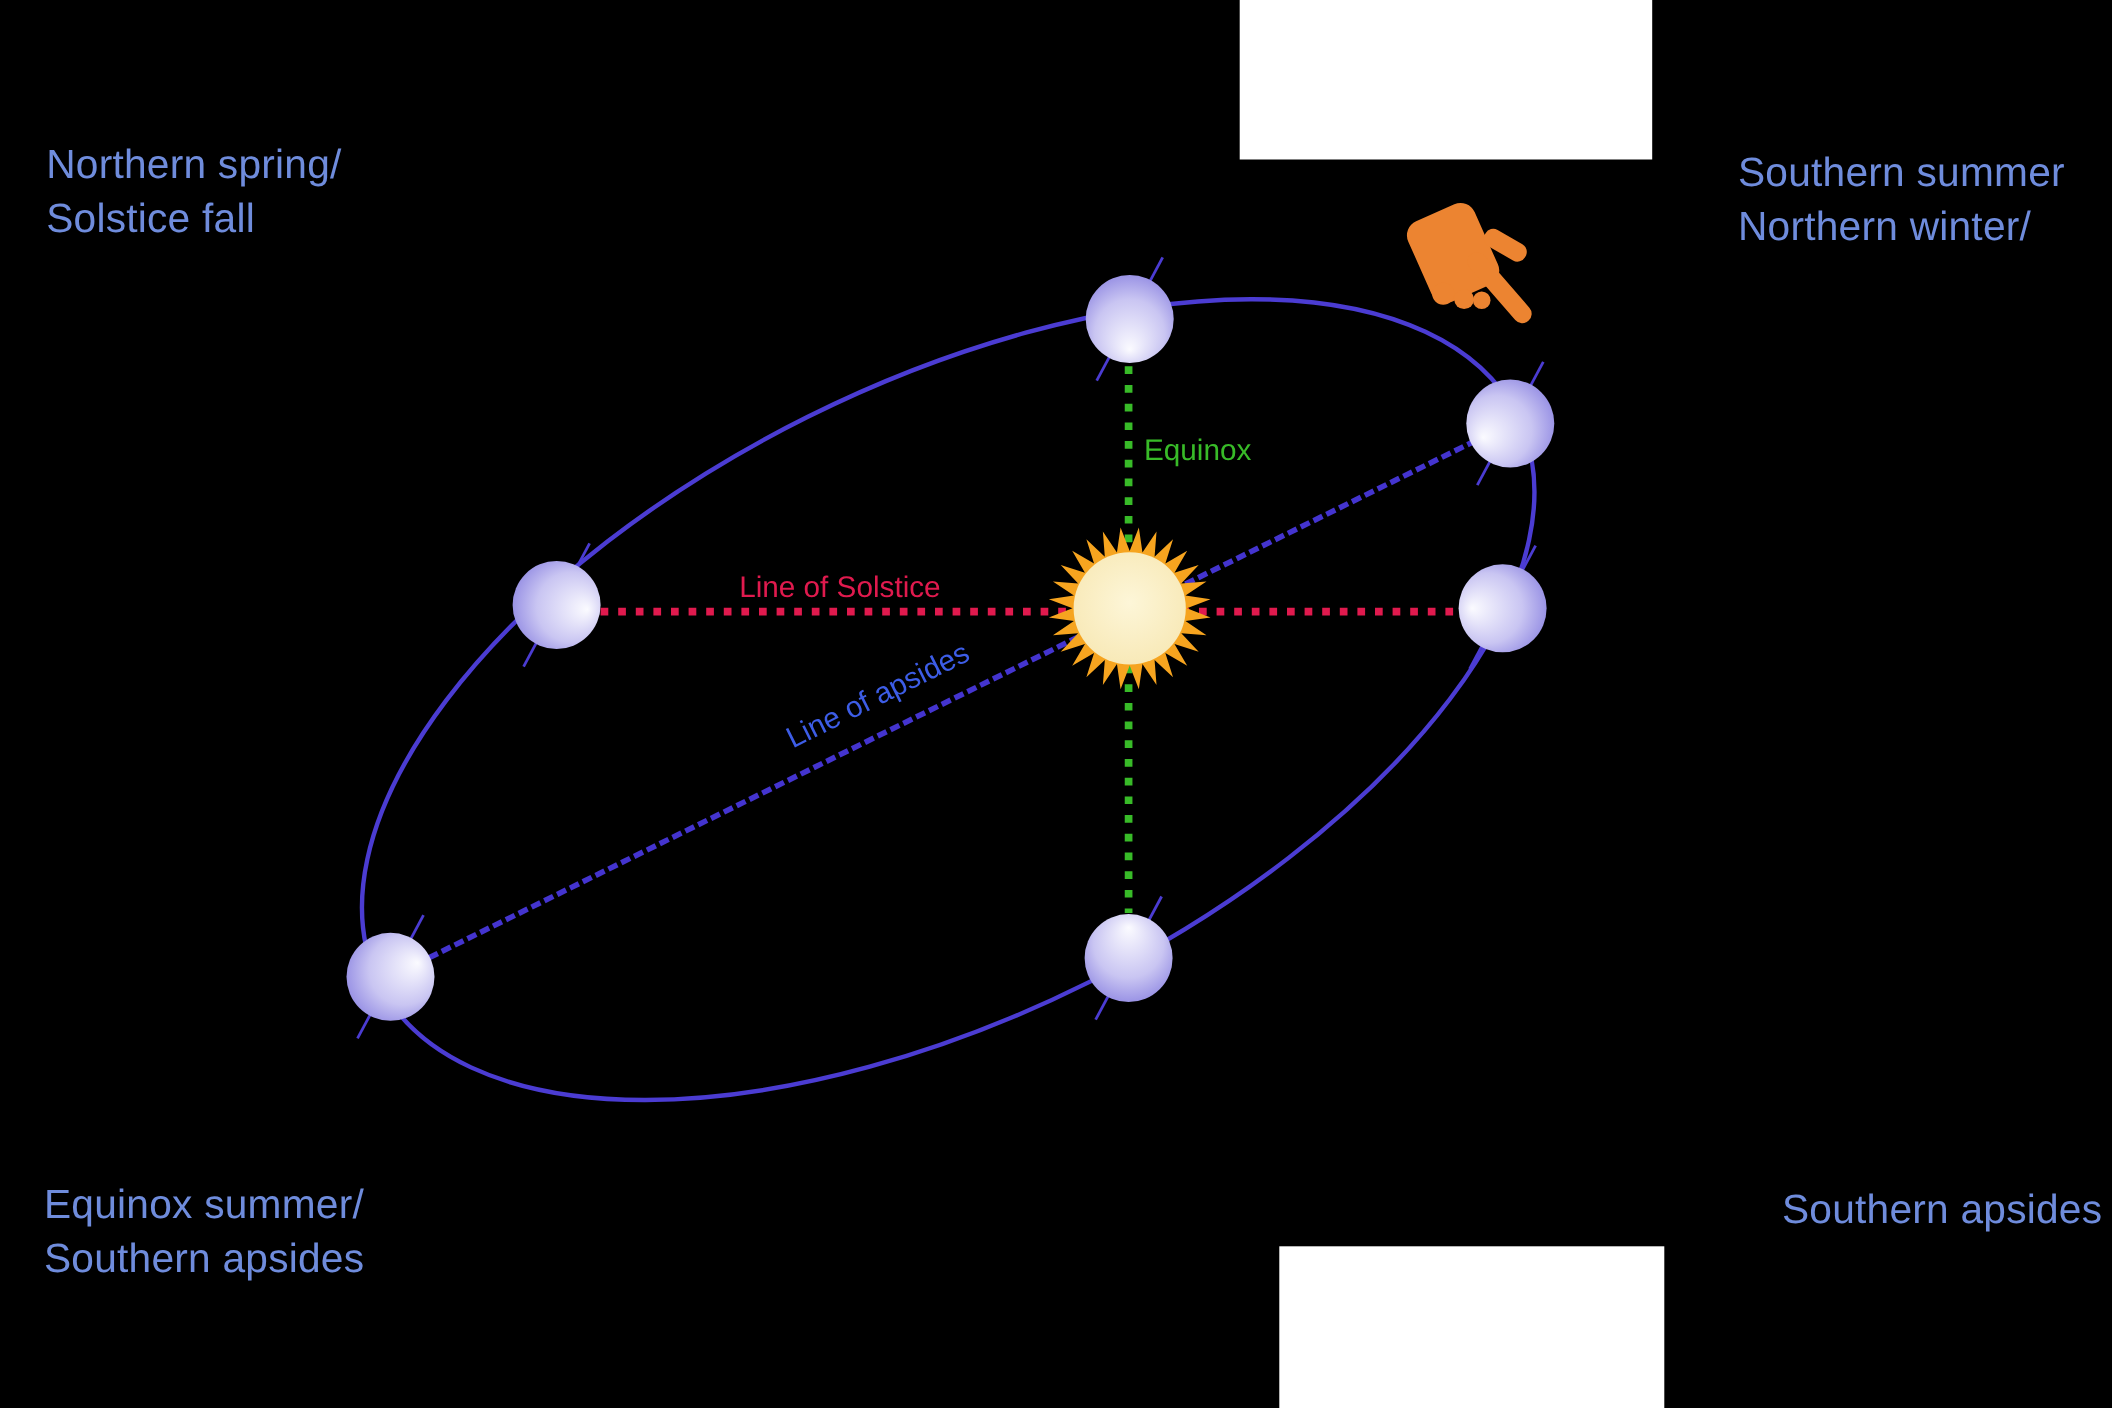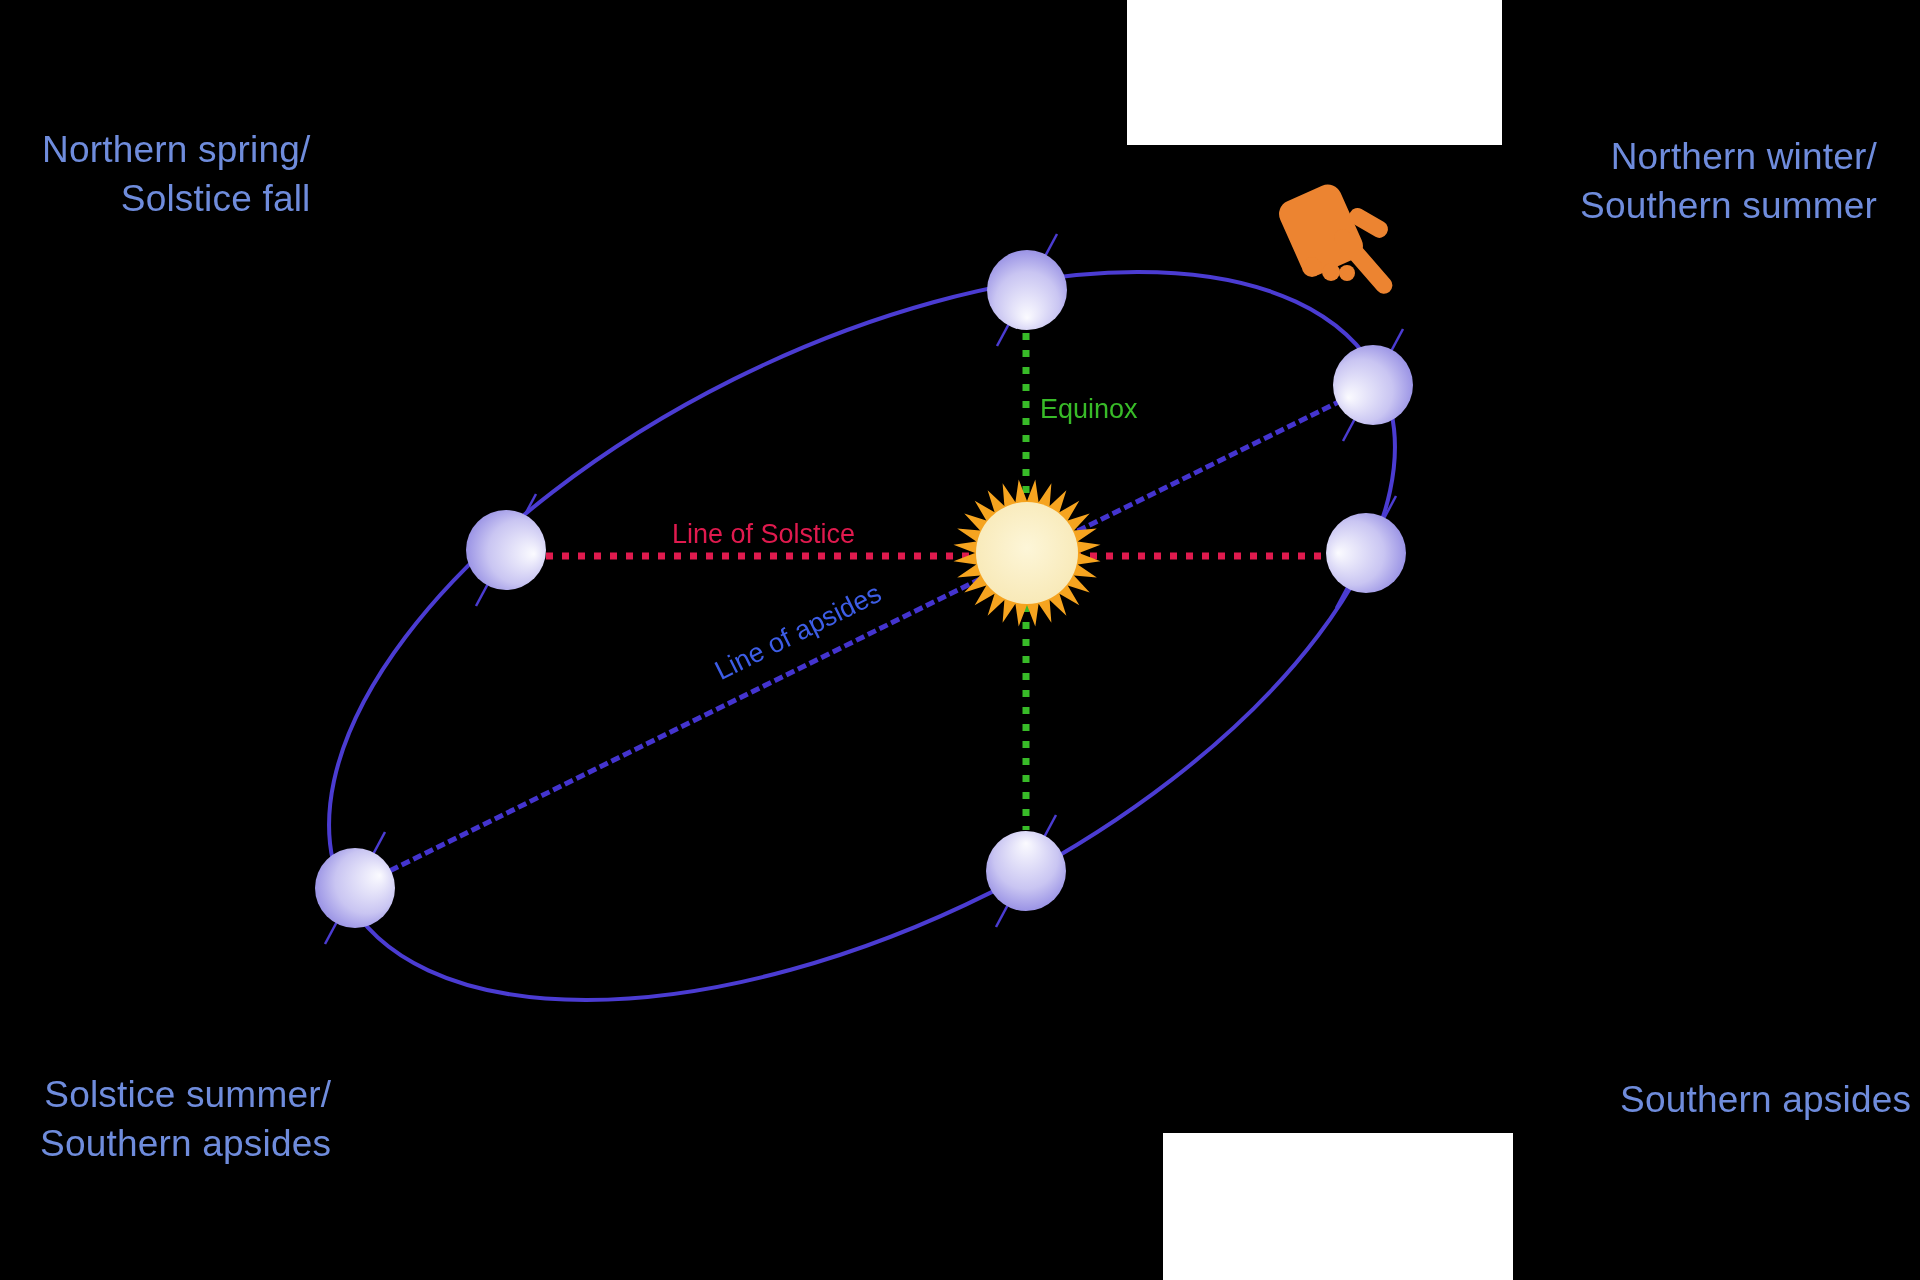--- a/index.html
+++ b/index.html
@@ -7,21 +7,20 @@
     position:relative;width:1920px;height:1280px;overflow:hidden;
     background:var(--background,#000);
     font-family:"Liberation Sans",sans-serif;
   }
   .stage svg{position:absolute;left:0;top:0;}
   .season{
     position:absolute;
     color:var(--season-label,#6f8cdc);
     font-size:37px;line-height:1.33;letter-spacing:0.2px;
     white-space:nowrap;
-    text-align:right;
   }
   .cover{position:absolute;background:var(--cover,#fff);}
   .ann{font-family:"Liberation Sans",sans-serif;font-size:27px;}
 </style>
 </head>
 <body>
 
 <div class="stage">
 
   <svg width="1920" height="1280" viewBox="0 0 1920 1280">
@@ -106,24 +105,24 @@
   </svg>
 
   <div class="cover" style="left:1127px;top:0;width:375px;height:145px"></div>
   <div class="cover" style="left:1163px;top:1133px;width:350px;height:147px"></div>
 
   <div class="season" style="left:42px;top:125px">
     <div>Northern spring/</div>
     <div>Solstice fall</div>
   </div>
   <div class="season" style="left:1580px;top:132px">
+    <div>Southern summer</div>
     <div>Northern winter/</div>
-    <div>Southern summer</div>
   </div>
   <div class="season" style="left:40px;top:1070px">
-    <div>Solstice summer/</div>
+    <div>Equinox summer/</div>
     <div>Southern apsides</div>
   </div>
   <div class="season" style="left:1620px;top:1075px">
     <div>Southern apsides</div>
   </div>
 
 </div>
 
 </body></html>

